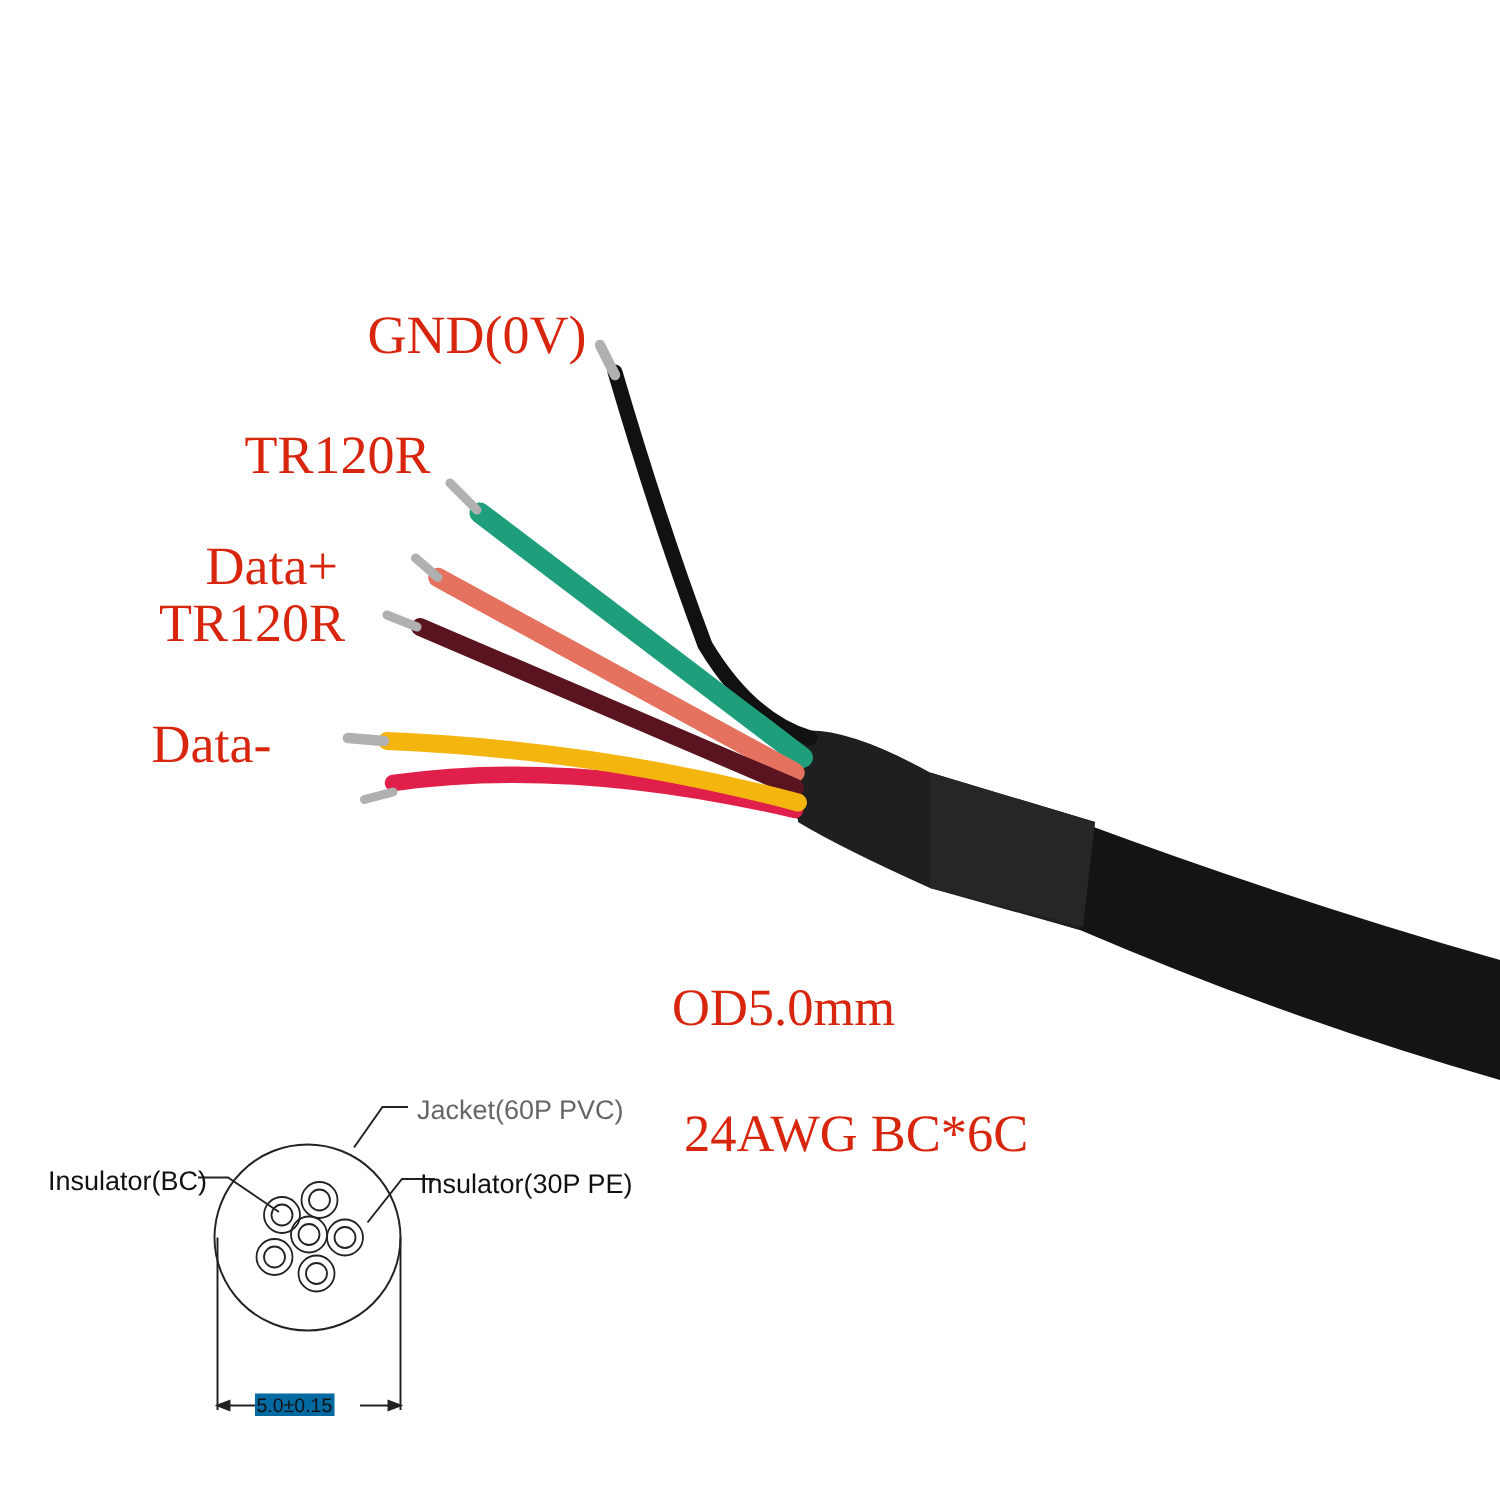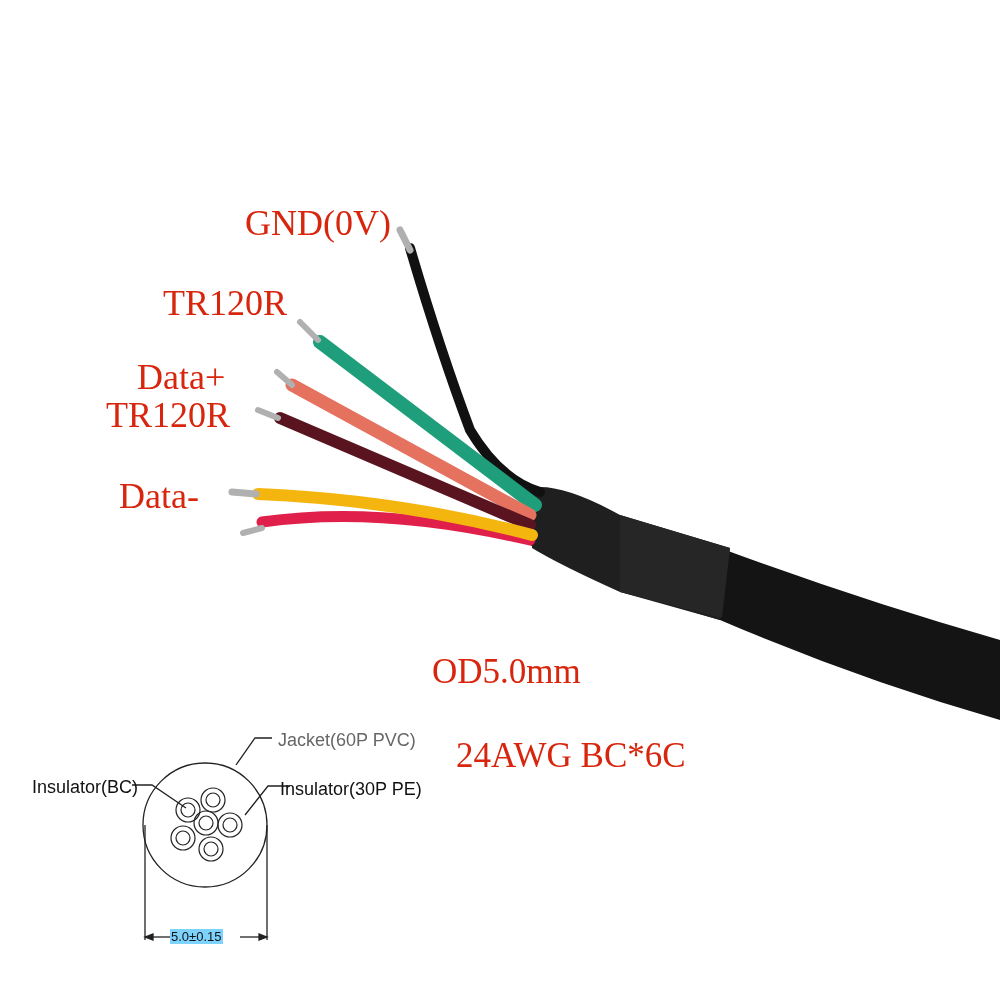--- a/index.html
+++ b/index.html
@@ -62,22 +62,22 @@
       <path d="M240 937 L267 937"></path>
       <path d="M145 937 L153 934 L153 940 Z" fill="#222"></path>
       <path d="M267 937 L259 934 L259 940 Z" fill="#222"></path>
     </g>
   </svg>
 
   <div class="lbl" style="left:245px;top:205px;">GND(0V)</div>
   <div class="lbl" style="left:163px;top:285px;">TR120R</div>
   <div class="lbl" style="left:137px;top:324px;margin-top:35px;">Data+</div>
   <div class="lbl" style="left:106px;top:397px;">TR120R</div>
-  <div class="lbl" style="left:119px;top:478px;">Data-</div>
+  <div class="lbl" style="left:101px;top:478px;">Data-</div>
 
-  <div class="spec" style="left:432px;top:654px;">OD5.0mm</div>
+  <div class="spec" style="left:448px;top:654px;">OD5.0mm</div>
   <div class="spec" style="left:456px;top:690px;margin-top:48px;">24AWG BC*6C</div>
 
   <div class="diag-txt" style="left:278px;top:730px;color:#666;">Jacket(60P PVC)</div>
   <div class="diag-txt" style="left:32px;top:777px;">Insulator(BC)</div>
   <div class="diag-txt" style="left:280px;top:779px;">Insulator(30P PE)</div>
-  <div class="diag-txt" style="left:170px;top:929px;font-size:13px;background:#7dd3fc;padding:0 1px;">5.0±0.15</div>
+  <div class="diag-txt" style="left:170px;top:929px;font-size:13px;background:#0369a1;padding:0 1px;">5.0±0.15</div>
 </div>
 
 </body></html>

